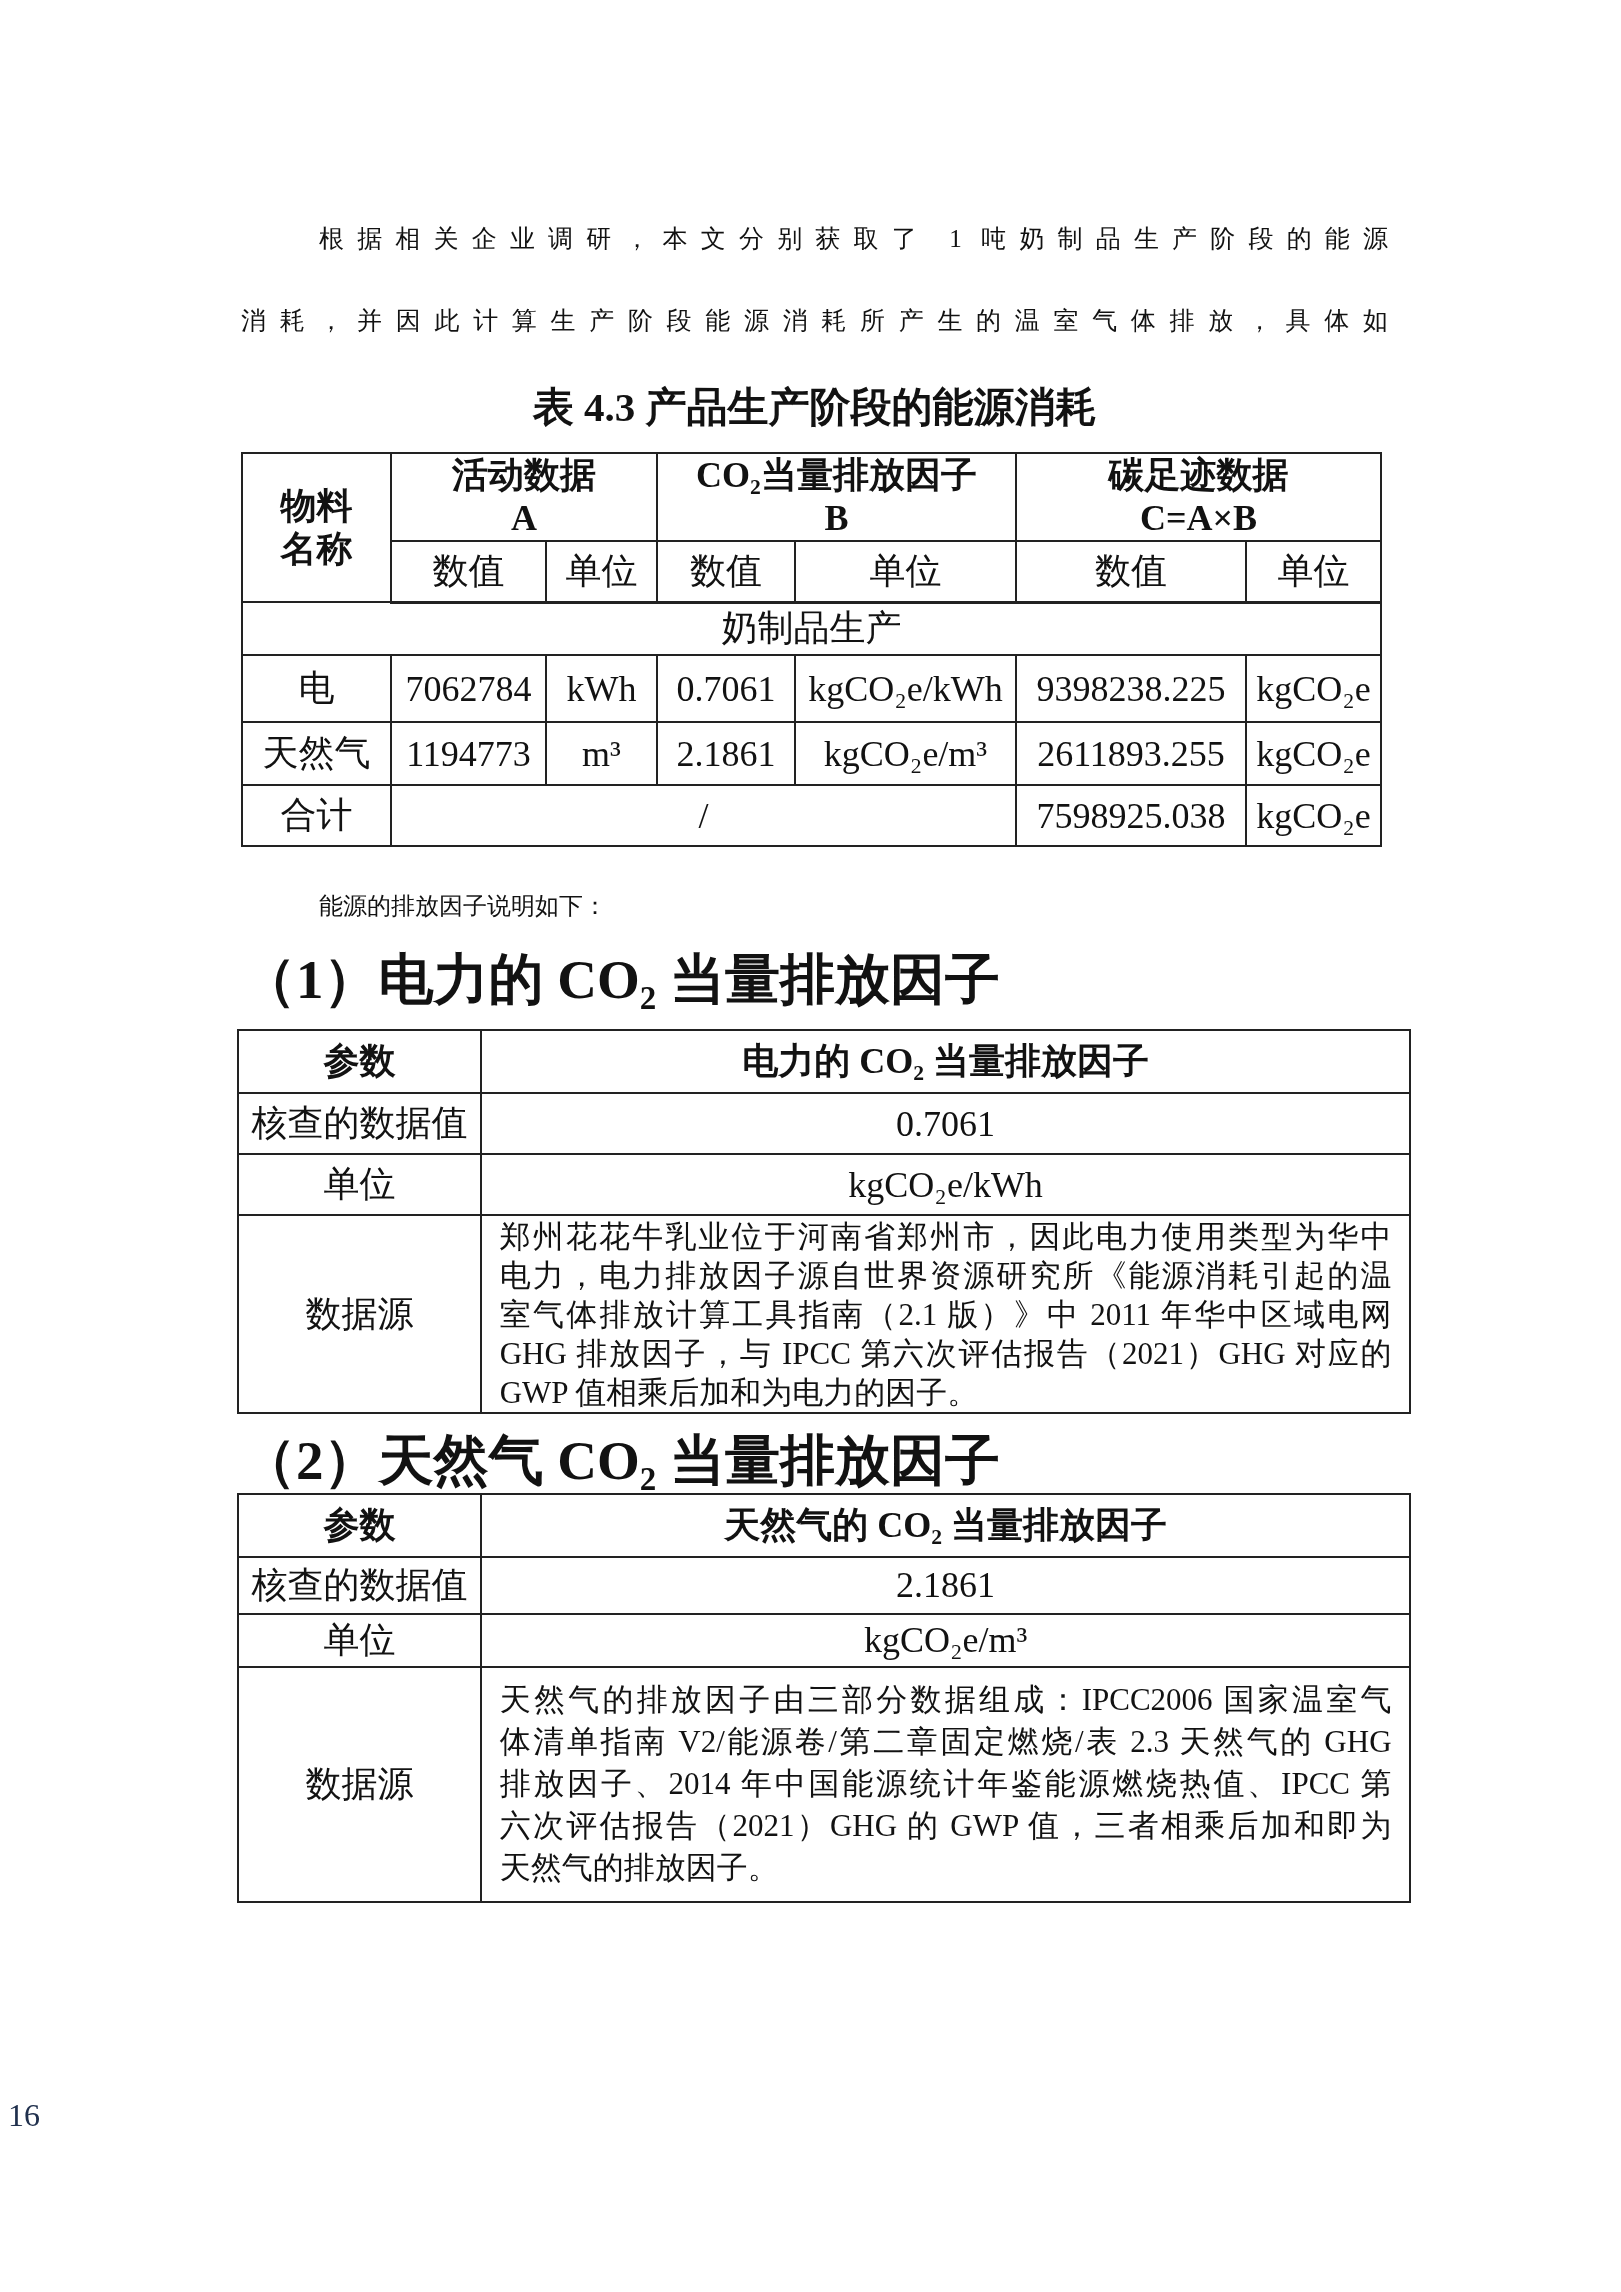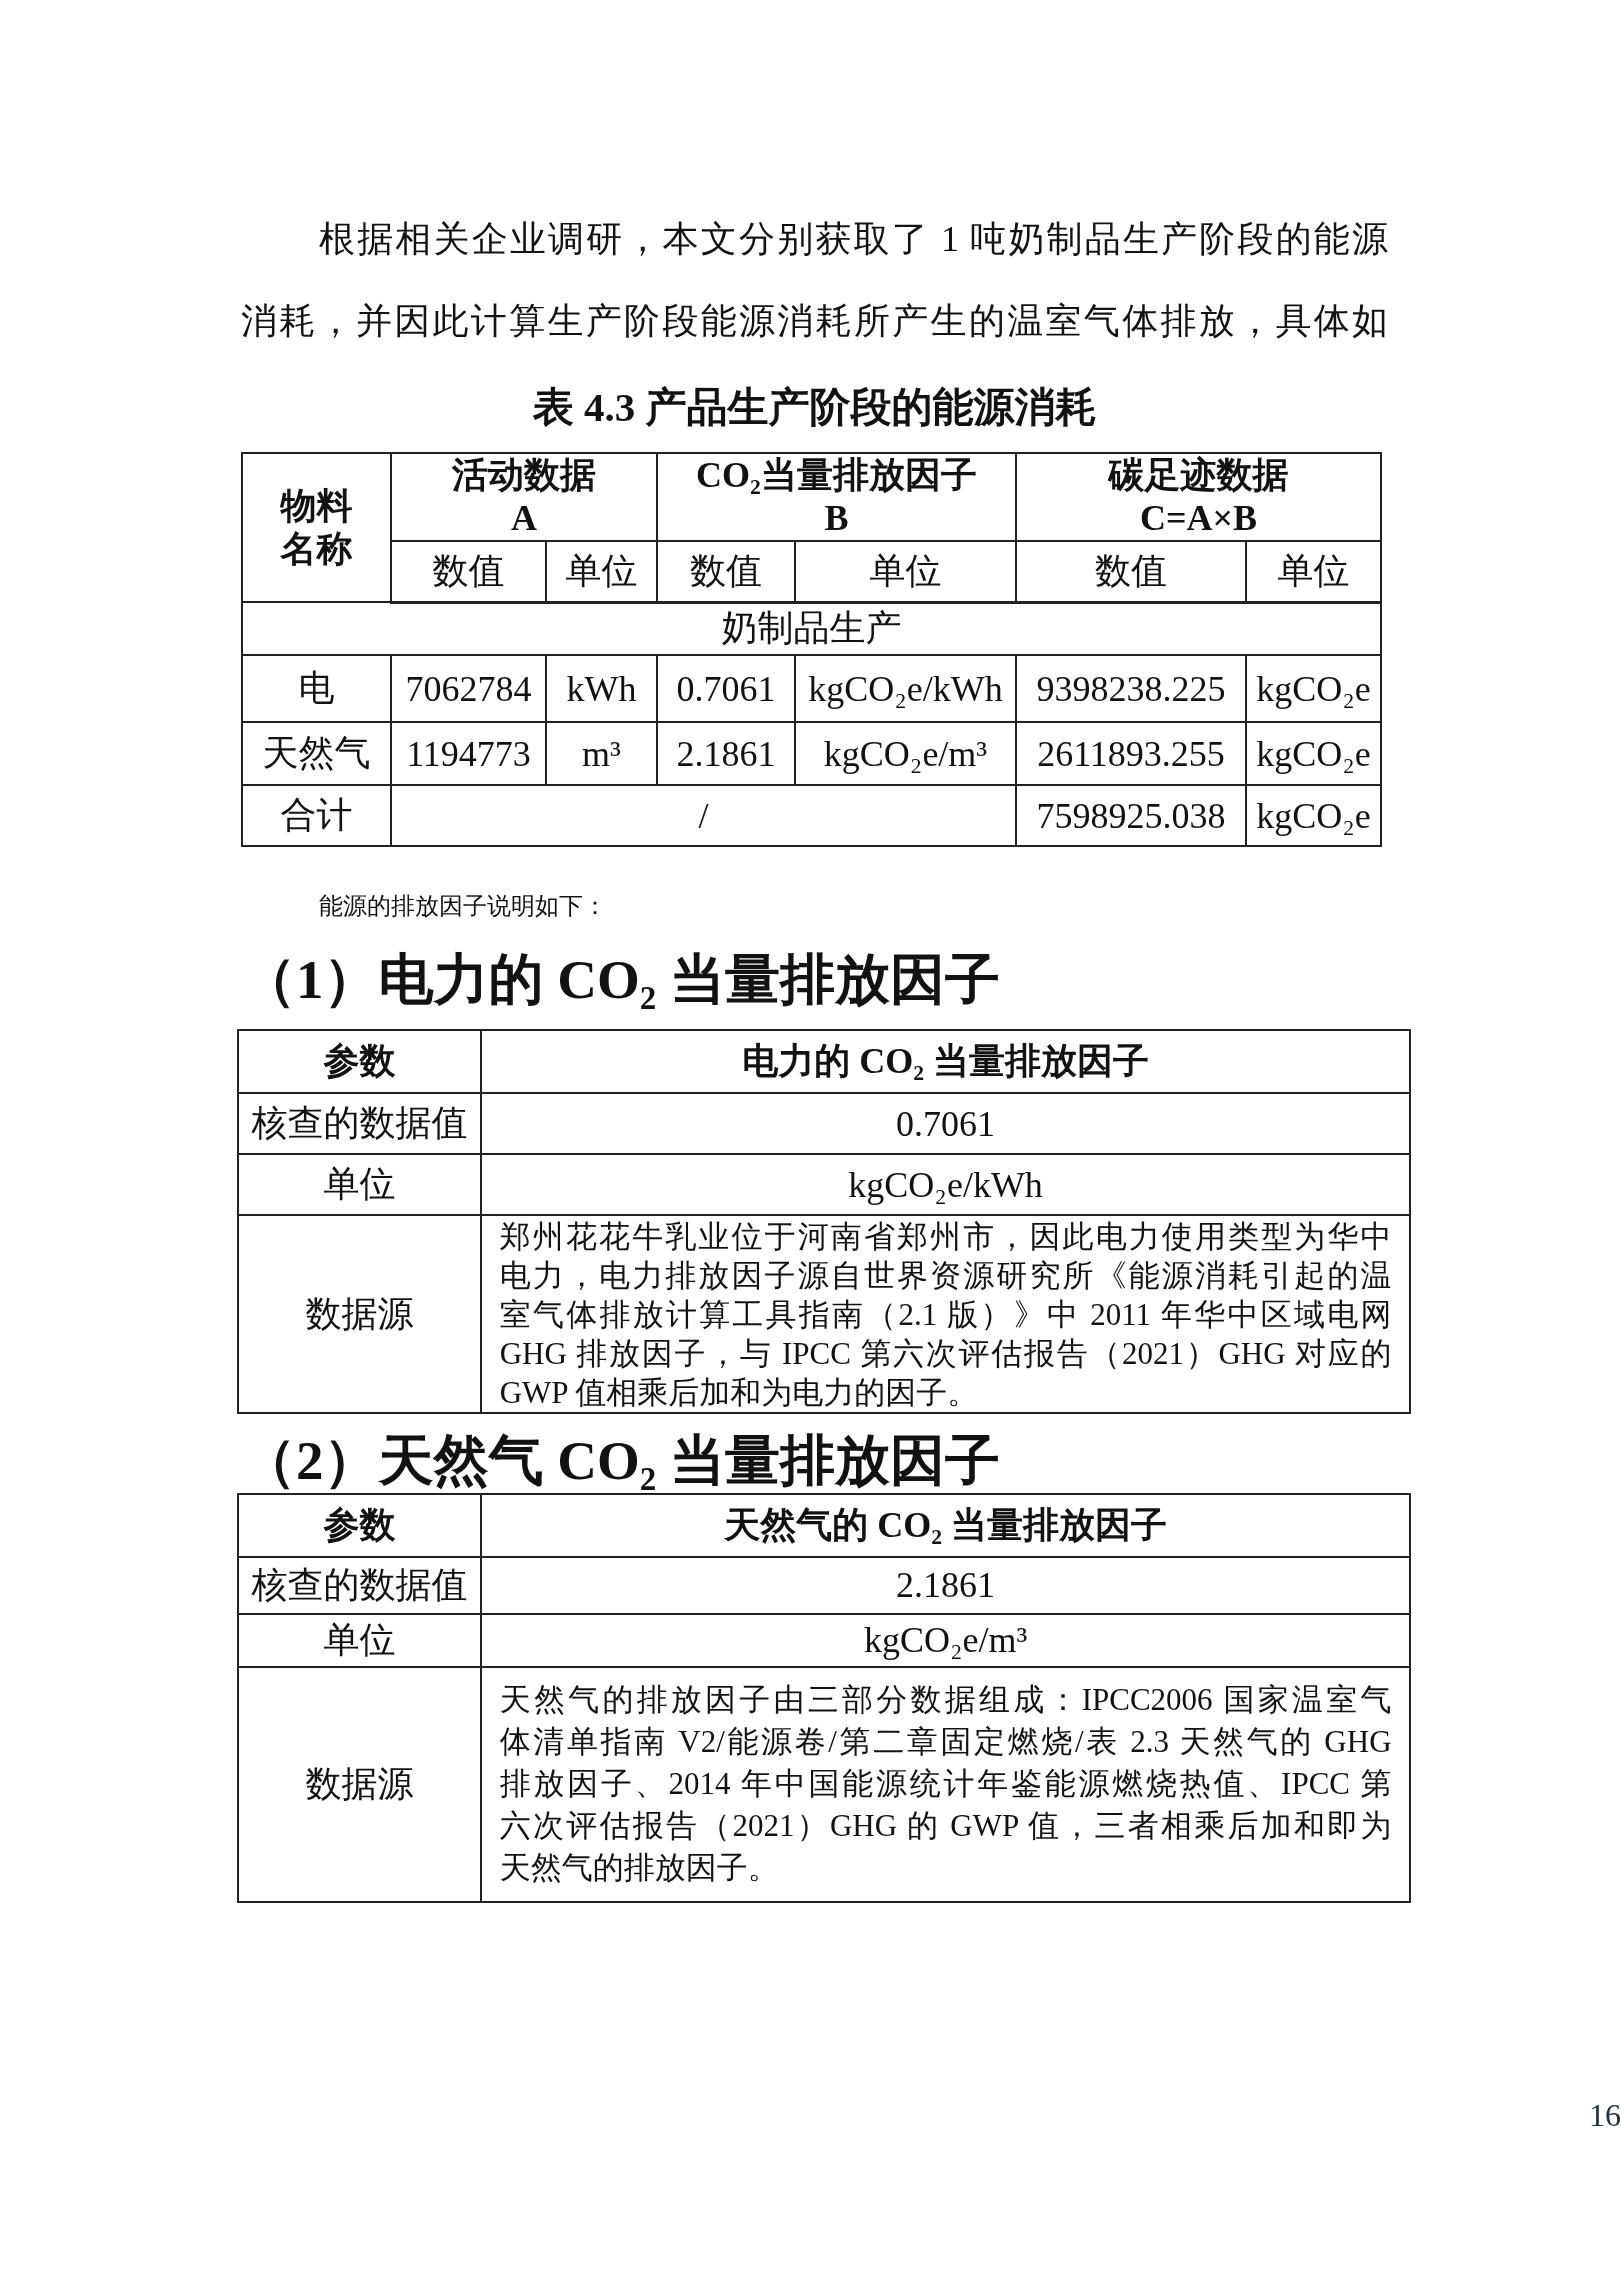--- a/index.html
+++ b/index.html
@@ -7,21 +7,21 @@
     position:relative;
     width:1621px;height:2293px;
     background:#ffffff;
     box-sizing:border-box;
     padding:198px 233px 0 241px;
     font-family:"Liberation Serif","DejaVu Serif",serif;
     color:#121212;
     overflow:hidden;
   }
   
-  .para{width:1147px;font-size:36px;}
+  .para{width:1147px;font-size:25px;}
   .pline{line-height:82px;white-space:nowrap;}
   .jl{white-space:normal;text-align:justify;text-align-last:justify;}
   .indent{padding-left:78px;}
   
   .caption{width:1147px;height:90px;line-height:90px;text-align:center;
            font-weight:bold;font-size:41px;}
   
   table{border-collapse:collapse;table-layout:fixed;}
   td{text-align:center;vertical-align:middle;font-size:36px;padding:0;
      overflow:hidden;}
@@ -42,22 +42,22 @@
   .sec td{border:2px solid #222;border-top-width:2.9px;border-bottom-width:2.9px;}
   .sec .blbl{font-weight:bold;}
   .sec .src{padding:0 17.6px;font-size:31px;}
   .sec1{margin-top:15.7px;}
   .sec2{margin-top:0;}
   .srcline{text-align:justify;text-align-last:justify;}
   .srcline.last{text-align-last:left;}
   .lh40 .srcline{line-height:39px;}
   .lh43 .srcline{line-height:42px;}
   
-  .pageno{position:absolute;left:0;right:0;top:2094px;height:43px;
-          line-height:43px;text-align:right;font-size:32px;color:#20304d;}
+  .pageno{position:absolute;left:8px;right:0;top:2094px;height:43px;
+          line-height:43px;text-align:left;font-size:32px;color:#20304d;}
 </style>
 </head>
 <body>
 
 <div class="page">
 
   <div class="para">
     <div class="pline jl indent">根据相关企业调研，本文分别获取了 1 吨奶制品生产阶段的能源</div>
     <div class="pline jl">消耗，并因此计算生产阶段能源消耗所产生的温室气体排放，具体如</div>
   </div>

